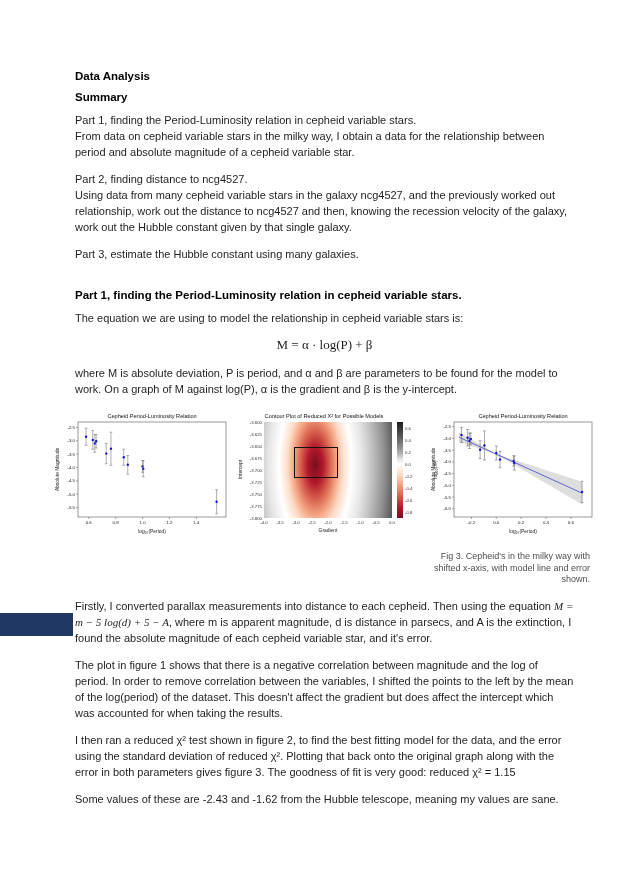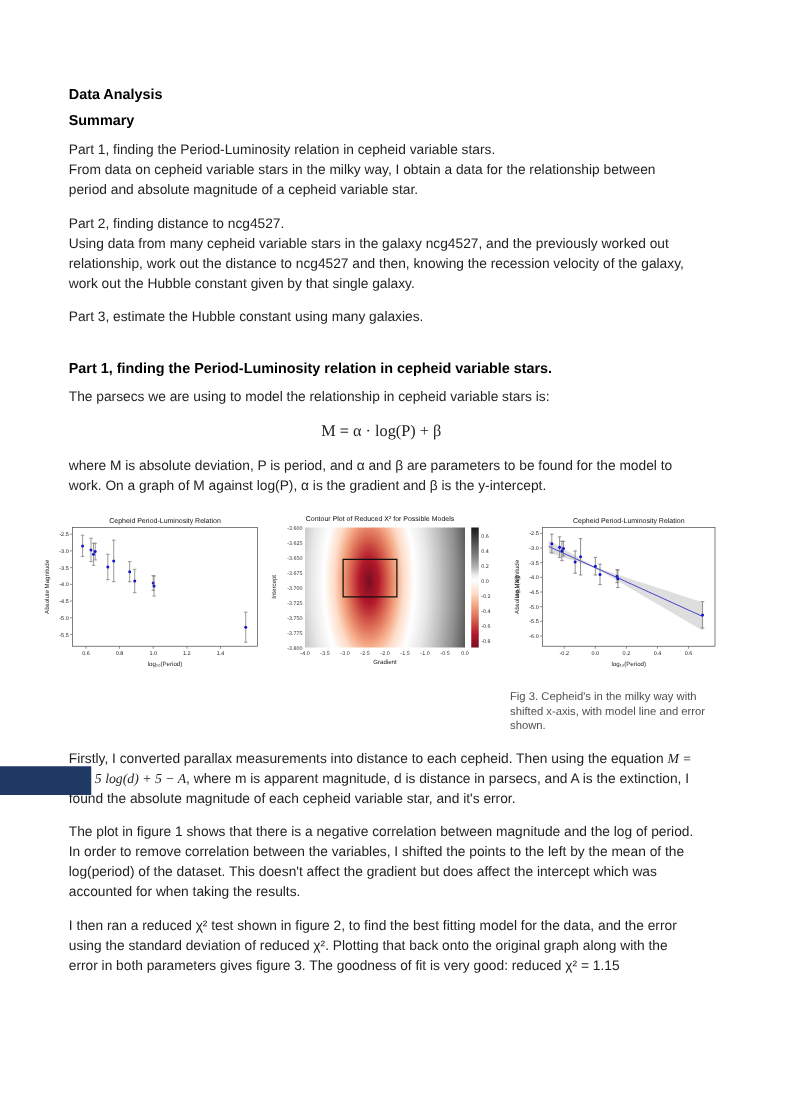--- a/index.html
+++ b/index.html
@@ -1,27 +1,27 @@
 <!DOCTYPE html>
 <html><head>
 <meta charset="utf-8">
 <style>
   html,body{margin:0;padding:0;background:#ffffff;}
   body{width:634px;height:895px;overflow:hidden;font-family:"Liberation Sans",sans-serif;color:#1f1f1f;}
-  .page{position:relative;width:634px;height:636px;box-sizing:border-box;padding:70px 60px 0 55px;}
+  .page{position:relative;width:634px;height:636px;box-sizing:border-box;padding:70px 60px 0 75px;}
   h1,h2,h3{font-size:11.5px;margin:0 0 9px 0;color:#000;}
   h3{margin-top:27px;}
   p{font-size:11px;line-height:16px;margin:0 0 11px 0;max-width:500px;}
   .math{font-family:"Liberation Serif",serif;font-style:italic;}
   .equation{font-family:"Liberation Serif",serif;font-size:13px;text-align:center;max-width:500px;margin:4px 0 12px 0;}
   .figures{display:flex;gap:4px;margin:14px 0 12px -23px;}
   figure{margin:0;padding:0;}
   .figblock1{width:180px;}
   .figblock2{width:188px;}
-  .figblock3{width:174px;}
+  .figblock3{width:174px;text-align:right;}
   figcaption{font-size:9px;line-height:11.5px;color:#4f4f4f;margin-top:8px;width:162px;}
   .figblock2 figcaption{margin-left:6px;}
   svg text{font-family:"Liberation Sans",sans-serif;}
   .contour-wrap{position:relative;width:188px;height:128px;font-family:"Liberation Sans",sans-serif;}
   .contour-plot{position:absolute;
     background:radial-gradient(86px 200px at 40% 45%,
       #7a0d20 0%, #b2182b 9%, #d6604d 17%, #f4a582 25%, #fddbc7 32%,
       #ffffff 42%, #e7e7e7 54%, #c2c2c2 66%, #919191 80%, #5a5a5a 92%, #333333 100%);}
   .cbar{position:absolute;
     background:linear-gradient(to bottom,
@@ -43,21 +43,21 @@
   <h2>Summary</h2>
 
   <p><span>Part 1, finding the Period-Luminosity relation in cepheid variable stars.</span><br><span>From data on cepheid variable stars in the milky way, I obtain a data for the relationship between period and absolute magnitude of a cepheid variable star.</span></p>
 
   <p><span>Part 2, finding distance to ncg4527.</span><br><span>Using data from many cepheid variable stars in the galaxy ncg4527, and the previously worked out relationship, work out the distance to ncg4527 and then, knowing the recession velocity of the galaxy, work out the Hubble constant given by that single galaxy.</span></p>
 
   <p><span>Part 3, estimate the Hubble constant using many galaxies.</span><br></p>
 
   <h3>Part 1, finding the Period-Luminosity relation in cepheid variable stars.</h3>
 
-  <p>The parsecs we are using to model the relationship in cepheid variable stars is:</p>
+  <p>The equation we are using to model the relationship in cepheid variable stars is:</p>
 
   <div class="equation">M = α · log(P) + β</div>
 
   <p>where M is absolute deviation, P is period, and α and β are parameters to be found for the model to work. On a graph of M against log(P), α is the gradient and β is the y-intercept.</p>
 
   <div class="figures">
     <figure class="figblock1">
       <svg id="fig1" width="180" height="128">
           <rect x="26" y="11" width="148" height="95" fill="#fff" stroke="#555" stroke-width="0.6"></rect>
           <line x1="36.76363636363636" y1="106" x2="36.76363636363636" y2="108" stroke="#555" stroke-width="0.5"></line>
@@ -254,15 +254,16 @@
     </figure>
   </div>
 
   <p><span>Firstly, I converted parallax measurements into distance to each cepheid. Then using the equation </span><span class="math">M = m − 5 log(d) + 5 − A</span><span>, where m is apparent magnitude, d is distance in parsecs, and A is the extinction, I found the absolute magnitude of each cepheid variable star, and it's error.</span></p>
 
   <p>The plot in figure 1 shows that there is a negative correlation between magnitude and the log of period. In order to remove correlation between the variables, I shifted the points to the left by the mean of the log(period) of the dataset. This doesn't affect the gradient but does affect the intercept which was accounted for when taking the results.</p>
 
   <p>I then ran a reduced χ² test shown in figure 2, to find the best fitting model for the data, and the error using the standard deviation of reduced χ². Plotting that back onto the original graph along with the error in both parameters gives figure 3. The goodness of fit is very good: reduced χ² = 1.15</p>
 
 
+  <p>Some values of these are -2.43 and -1.62 from the Hubble telescope, meaning my values are sane.</p>
 
   <div class="footer-accent" style="background: rgb(31, 56, 100);"></div>
 </div>
 
 </body></html>

